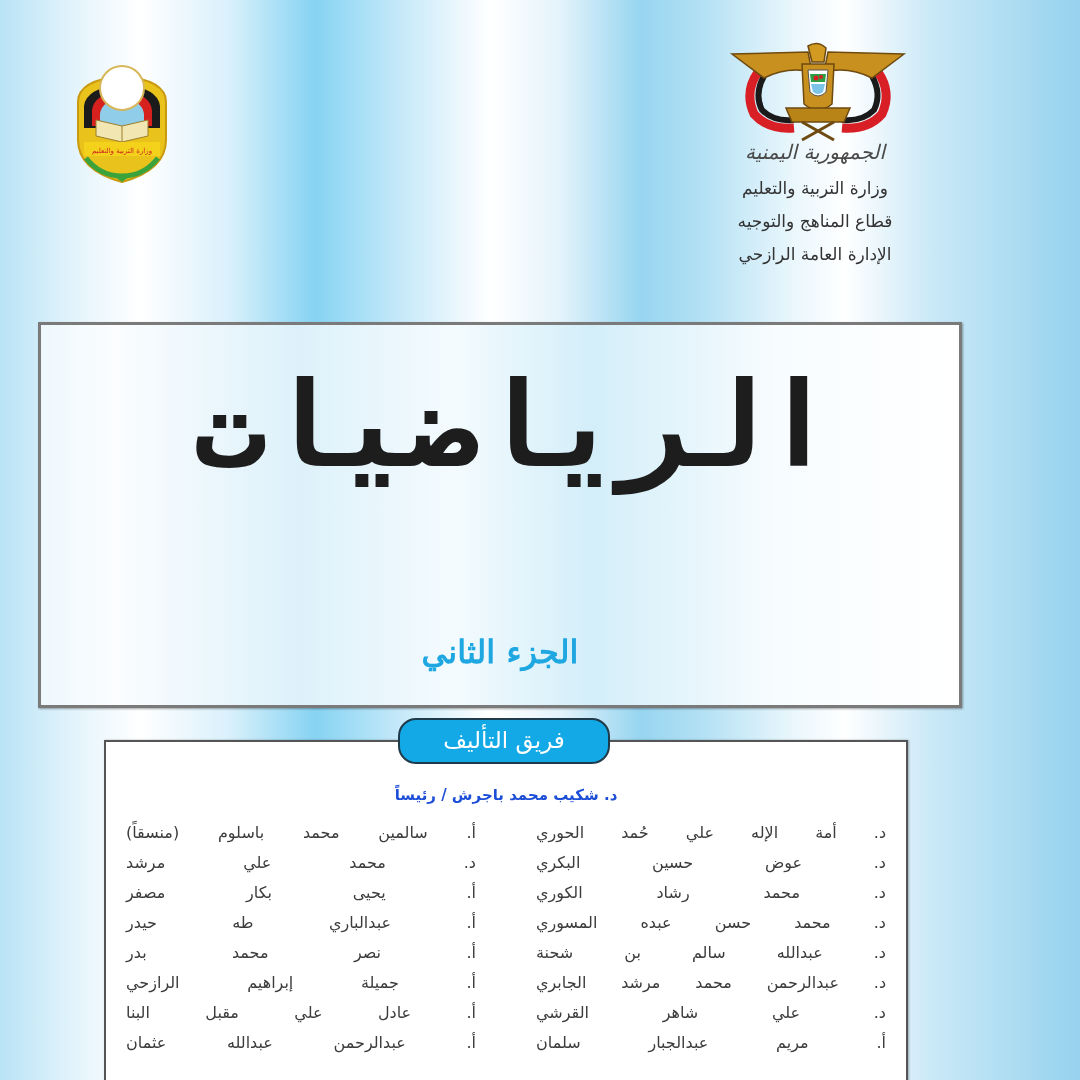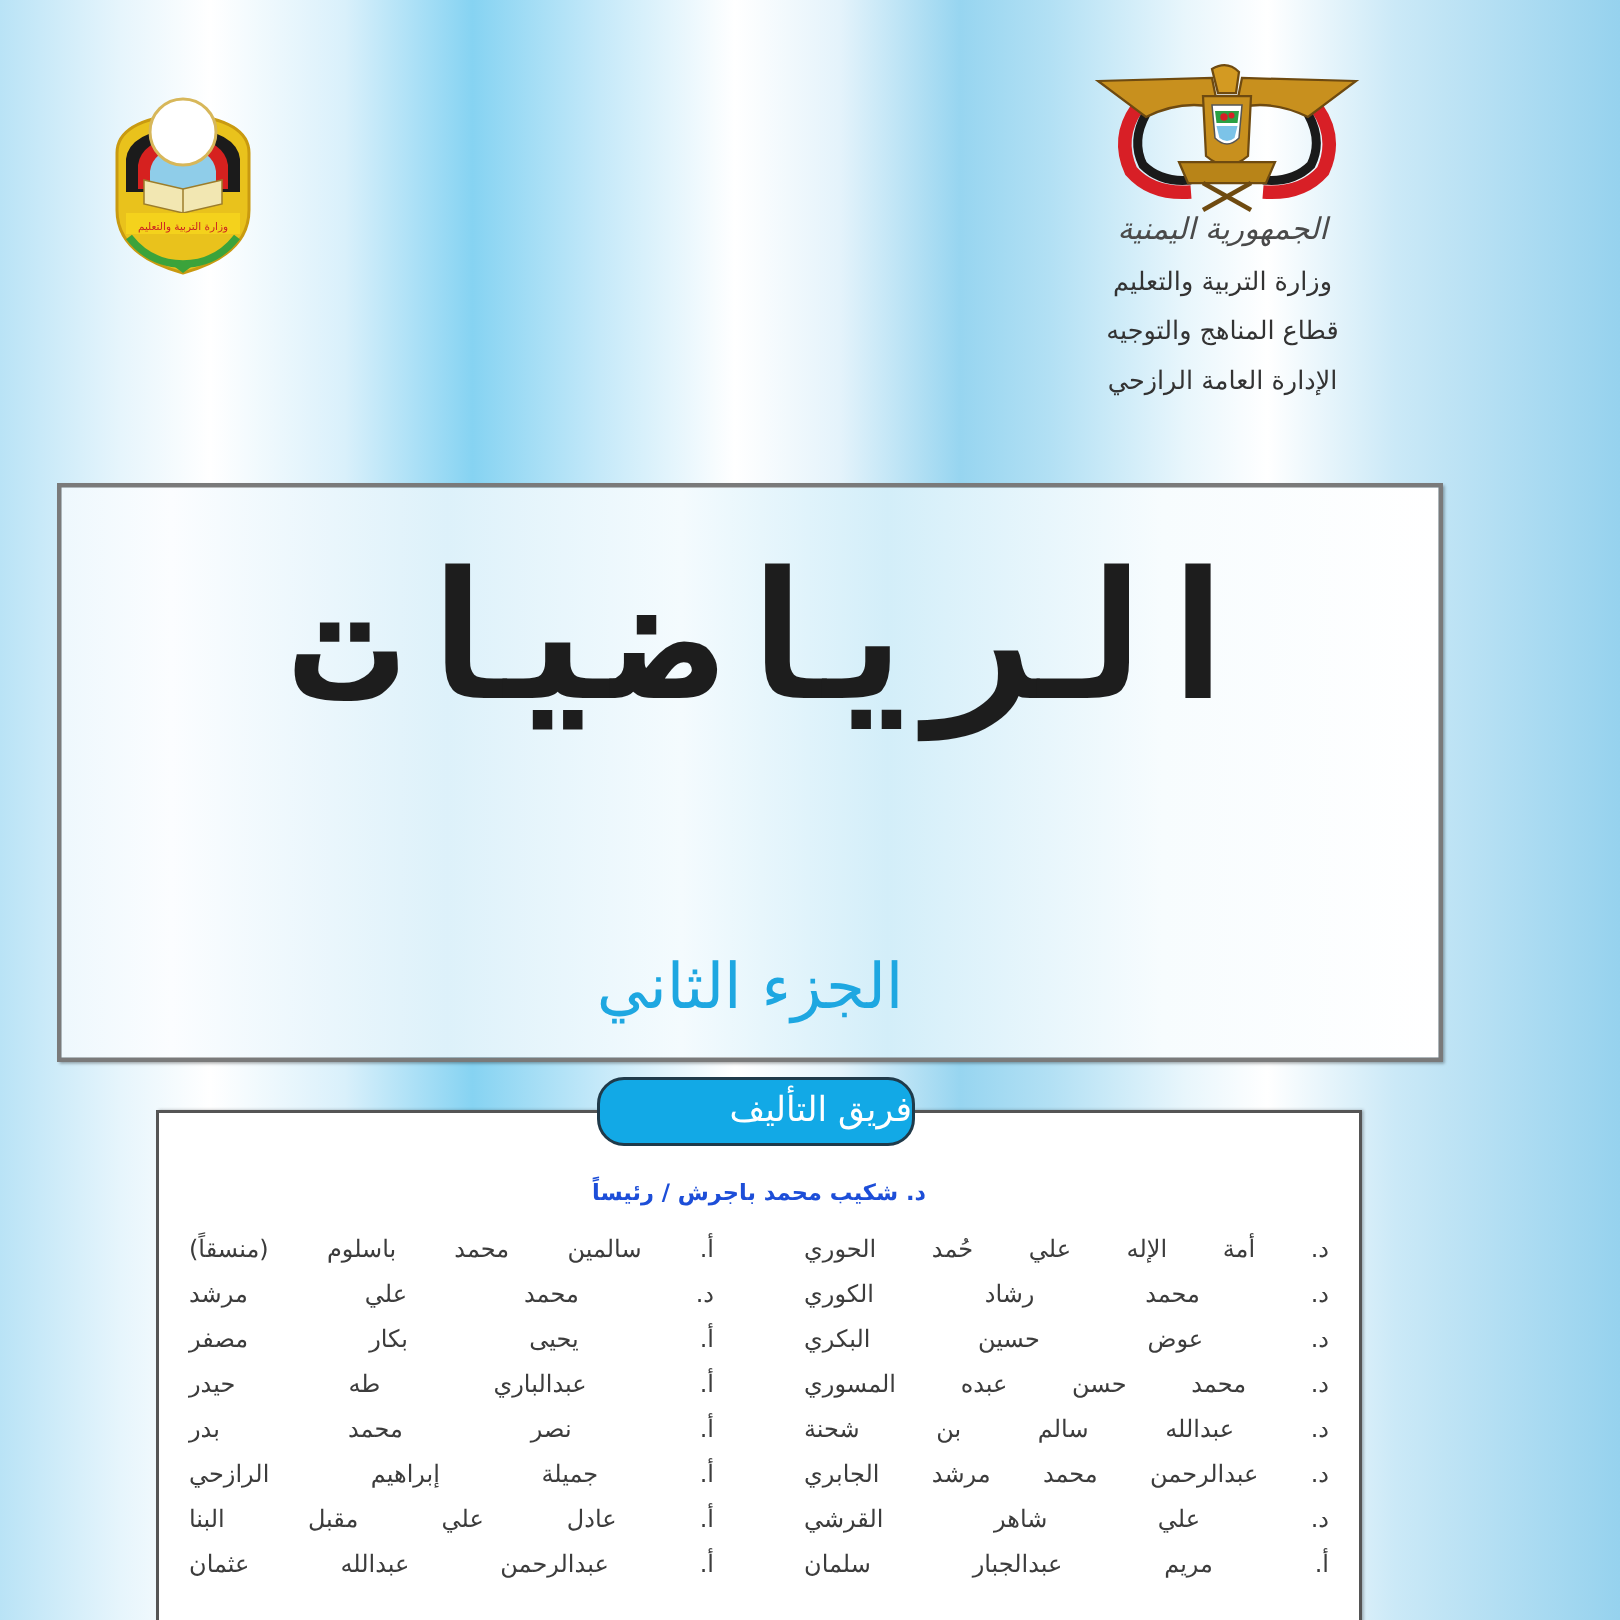--- a/index.html
+++ b/index.html
@@ -35,34 +35,34 @@
     font-family: Liberation Mono, monospace; font-weight: bold;
     font-size: 118px; line-height: 160px; color: #1d1d1d; letter-spacing: 2px; margin-left: 44px;
   }
   .subtitle {
     position: absolute; left: 0; right: 0; top: 232px;
     font-family: "DejaVu Sans", sans-serif; font-weight: bold;
     font-size: 27px; color: #2a2a2a;
   }
   .part {
     position: absolute; left: 0; right: 0; top: 308px;
-    font-family: "DejaVu Serif", serif; font-weight: normal;
-    font-size: 42px; color: #1ea7e1;
+    font-family: "DejaVu Serif", serif; font-weight: bold;
+    font-size: 32px; color: #1ea7e1;
   }
 
   .authors-box {
     position: absolute; left: 104px; top: 740px; width: 800px; height: 360px;
     background: #ffffff; border: 2px solid #555; border-bottom: none;
     box-shadow: 1px 0 2px rgba(0,0,0,0.3);
     direction: rtl;
   }
   .team-pill {
     position: absolute; left: 398px; top: 718px; width: 208px; height: 42px;
     background: #12a9e6; border: 2px solid #1f3a4a; border-radius: 18px;
-    color: #ffffff; font-size: 23px; line-height: 40px; 
+    color: #ffffff; font-size: 23px; line-height: 40px; text-align: center;
     direction: rtl; z-index: 3;
   }
   .head-author {
     position: absolute; left: 0; right: 0; top: 44px; text-align: center;
     font-weight: bold; font-size: 15px; color: #1d4ed8;
   }
   .col {
     position: absolute; top: 76px; width: 350px;
   }
   .col-right { right: 20px; }
@@ -124,22 +124,22 @@
   <div class="part">الجزء الثاني</div>
 </div>
 
 <div class="team-pill">فريق التأليف</div>
 
 <div class="authors-box">
   <div class="head-author">د. شكيب محمد باجرش / رئيساً</div>
 
   <div class="col col-right">
     <div class="author">د. أمة الإله علي حُمد الحوري</div>
+    <div class="author">د. عوض حسين البكري</div>
     <div class="author">د. محمد رشاد الكوري</div>
-    <div class="author">د. عوض حسين البكري</div>
     <div class="author">د. محمد حسن عبده المسوري</div>
     <div class="author">د. عبدالله سالم بن شحنة</div>
     <div class="author">د. عبدالرحمن محمد مرشد الجابري</div>
     <div class="author">د. علي شاهر القرشي</div>
     <div class="author">أ. مريم عبدالجبار سلمان</div>
   </div>
 
   <div class="col col-left">
     <div class="author">أ. سالمين محمد باسلوم (منسقاً)</div>
     <div class="author">د. محمد علي مرشد</div>

